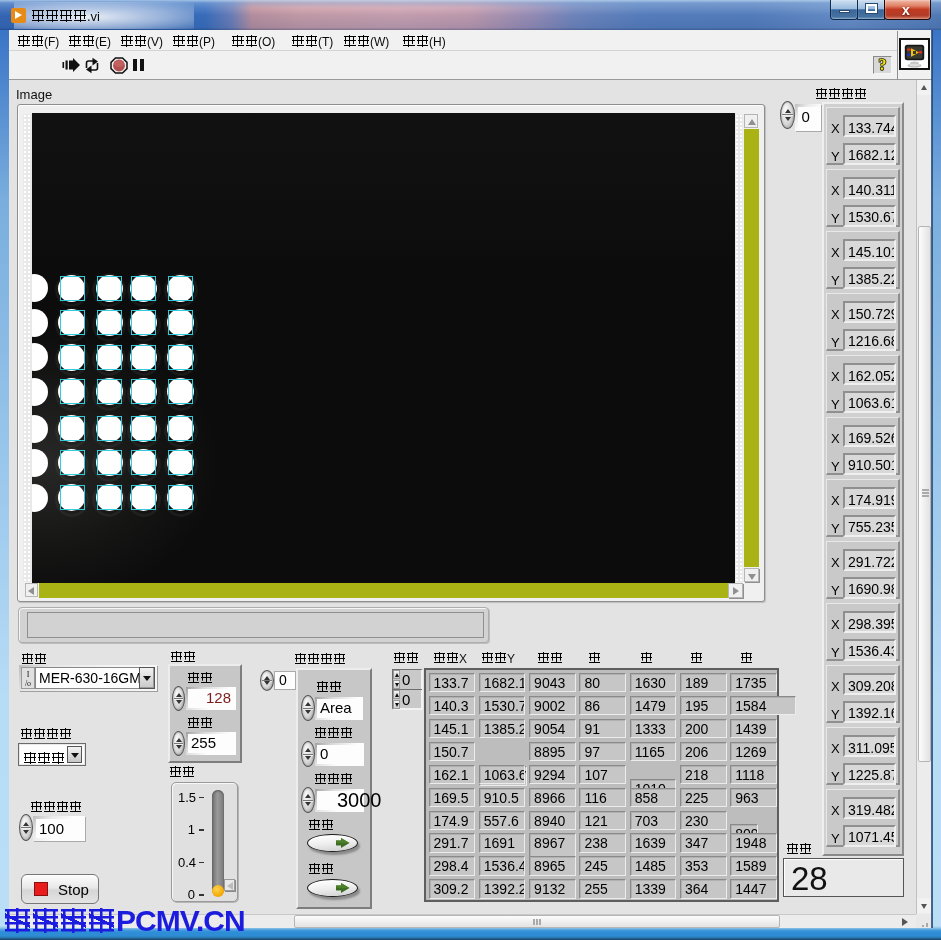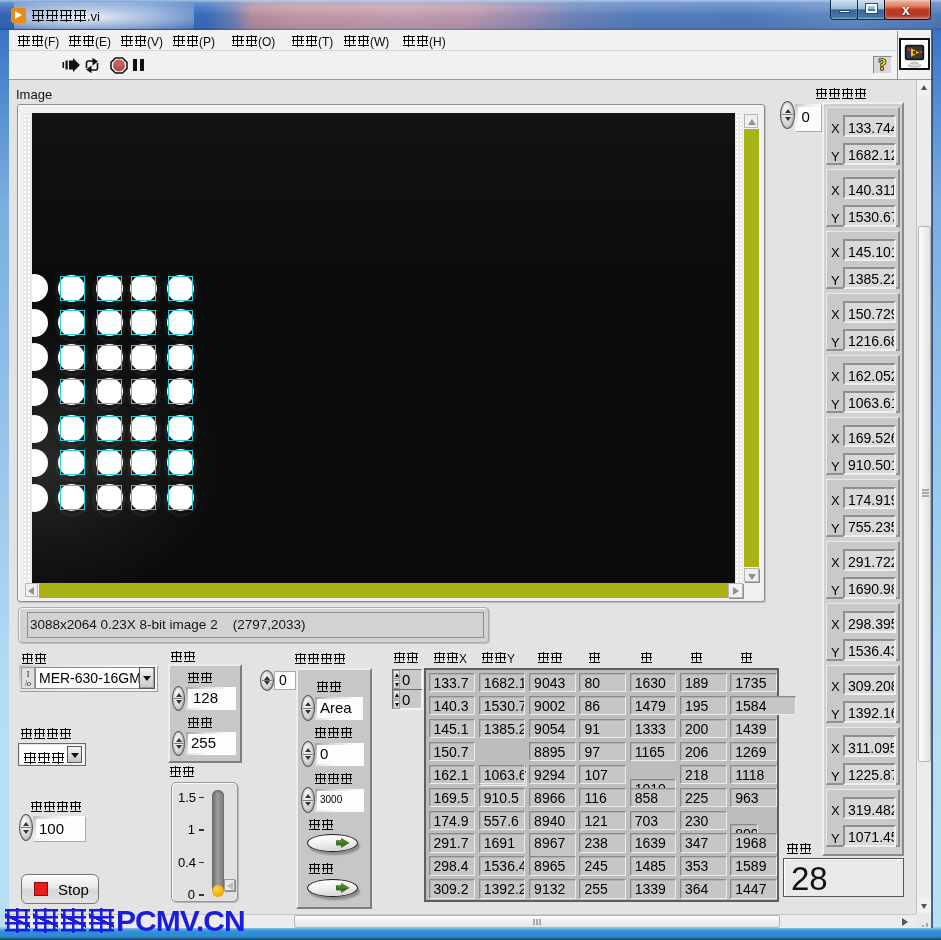--- a/index.html
+++ b/index.html
@@ -230,21 +230,20 @@
   </div>
 <div class="abs" style="left:744px;top:114px;width:14px;height:14px;background:#f0f0f0;border:1px solid #b5b5b5">
 <div class="abs" style="left:3px;top:4px;width:0;height:0;border-left:4px solid transparent;border-right:4px solid transparent;border-bottom:6px solid #909090"></div>
   </div>
 <div class="abs" style="left:743.5px;top:129px;width:15.5px;height:438px;background:#a9b414"></div>
 <div class="abs" style="left:744px;top:567.5px;width:15px;height:14px;background:#f0f0f0;border:1px solid #b5b5b5;box-shadow:1px 1px 0 #909090">
 <div class="abs" style="left:3px;top:5px;width:0;height:0;border-left:4px solid transparent;border-right:4px solid transparent;border-top:6px solid #909090"></div>
   </div>
 <div class="abs" style="left:18px;top:607px;width:471px;height:36px;background:#d2d2d2;border:1px solid #adadad;border-radius:4px;box-shadow:inset 1px 1px 0 #f6f6f6,1px 1px 0 #bdbdbd">
 <div class="abs" style="left:8px;top:4px;right:4px;bottom:4px;border:1px solid #8f8f8f"></div>
-<div class="abs" style="left:11px;top:9px;font-size:13.5px;color:#151515">3088x2064 0.23X 8-bit image 2&nbsp;&nbsp;&nbsp;&nbsp;(2797,2033)</div>
   </div>
 <div class="lbl" style="left:21px;top:652px"><i class="cj" style="width:11px;height:11px;"></i><i class="cj" style="width:11px;height:11px;"></i></div>
 <div class="abs" style="left:19px;top:665px;width:138px;height:26px;background:linear-gradient(135deg,#bdbdbd 0,#e6e6e6 18%,#f6f6f6 60%);padding:2px;box-shadow:1px 1px 0 #9f9f9f">
 <div class="abs" style="left:2px;top:2px;width:14px;height:22px;background:#e0e0e0;border:1px solid #9a9a9a;font-size:8px;color:#111;text-align:center;line-height:9px;font-family:'Liberation Serif',serif">
       <i style="font-style:normal;display:block;margin-top:2px">I</i>
       <i style="font-style:normal;display:block">/o</i>
     </div>
 <div class="abs" style="left:16px;top:2px;width:104px;height:22px;background:#fdfdfd;border:1px solid #888;border-right:none;font-size:14px;color:#000;line-height:21px;padding-left:3px;white-space:nowrap;overflow:hidden">MER-630-16GM</div>
 <div class="abs" style="left:120px;top:2px;width:16px;height:22px;background:linear-gradient(180deg,#f2f2f2,#c8c8c8);border:1px solid #555;box-shadow:inset -1px -1px 0 #9a9a9a">
 <div class="abs" style="left:3px;top:8px;width:0;height:0;border-left:4px solid transparent;border-right:4px solid transparent;border-top:5px solid #111"></div>
@@ -271,21 +270,21 @@
 <div class="abs" style="left:36px;top:6px;font-size:15px;color:#000">Stop</div>
   </div>
 <div class="lbl" style="left:170px;top:650px"><i class="cj" style="width:11px;height:11px;"></i><i class="cj" style="width:11px;height:11px;"></i></div>
 <div class="pan" style="left:168px;top:664px;width:74px;height:99px"></div>
 <div class="lbl" style="left:187px;top:671px"><i class="cj" style="width:11px;height:11px;"></i><i class="cj" style="width:11px;height:11px;"></i></div>
 <div class="sp" style="left:172px;top:686px;width:13px;height:25px">
     <i class="u"></i>
     <i class="d"></i>
   </div>
 <div class="abs" style="left:186px;top:687px;width:50px;height:23px;background:linear-gradient(135deg,#9f9f9f 0,#d9d9d9 25%,#fdfdfd 60%);padding:2px">
-<div style="width:100%;height:100%;background:#fdfdfd;font-size:15px;color:#000000;padding-left:5px;line-height:18px">128</div>
+<div style="width:100%;height:100%;background:#fdfdfd;font-size:15px;color:#7f1d1d;padding-left:18px;line-height:18px">128</div>
   </div>
 <div class="lbl" style="left:187px;top:716px"><i class="cj" style="width:11px;height:11px;"></i><i class="cj" style="width:11px;height:11px;"></i></div>
 <div class="sp" style="left:172px;top:731px;width:13px;height:25px">
     <i class="u"></i>
     <i class="d"></i>
   </div>
 <div class="abs" style="left:186px;top:732px;width:50px;height:23px;background:linear-gradient(135deg,#9f9f9f 0,#d9d9d9 25%,#fdfdfd 60%);padding:2px">
 <div style="width:100%;height:100%;background:#fdfdfd;font-size:15px;color:#000;padding-left:3px;line-height:18px">255</div>
   </div>
 <div class="lbl" style="left:169px;top:765px"><i class="cj" style="width:11px;height:11px;"></i><i class="cj" style="width:11px;height:11px;"></i></div>
@@ -325,21 +324,21 @@
   </div>
 <div class="abs" style="left:315px;top:743px;width:49px;height:23px;background:linear-gradient(135deg,#9f9f9f 0,#d9d9d9 25%,#fdfdfd 60%);padding:2px">
 <div style="width:100%;height:100%;background:#fdfdfd;font-size:15px;color:#000;padding-left:3px;line-height:18px">0</div>
   </div>
 <div class="lbl" style="left:314px;top:772px"><i class="cj" style="width:11px;height:11px;"></i><i class="cj" style="width:11px;height:11px;"></i><i class="cj" style="width:11px;height:11px;"></i></div>
 <div class="sp" style="left:301px;top:787px;width:14px;height:26px">
     <i class="u"></i>
     <i class="d"></i>
   </div>
 <div class="abs" style="left:315px;top:789px;width:49px;height:23px;background:linear-gradient(135deg,#9f9f9f 0,#d9d9d9 25%,#fdfdfd 60%);padding:2px">
-<div style="width:100%;height:100%;background:#fdfdfd;font-size:10px;color:#000;padding-left:3px;line-height:18px">3000</div>
+<div style="width:100%;height:100%;background:#fdfdfd;font-size:20px;color:#000;padding-left:20px;line-height:18px">3000</div>
   </div>
 <div class="lbl" style="left:308px;top:818px"><i class="cj" style="width:11px;height:11px;"></i><i class="cj" style="width:11px;height:11px;"></i></div>
 <div class="abs" style="left:307px;top:834px;width:51px;height:18px;border-radius:50%/50%;
 background:linear-gradient(175deg,#fdfdfd 15%,#ececec 55%,#cfcfcf 100%);border:1.5px solid #1a1a1a;
 box-shadow:2px 3px 2px rgba(90,90,90,.55),inset 0 1px 1px #fff">
 <svg class="abs" style="left:28px;top:3px" width="17" height="10" viewBox="0 0 17 10">
 <path d="M0 2.6 L5 2.6 L5 0 L13.5 5 L5 10 L5 7.4 L0 7.4 Z" fill="#3e6e23"></path>
 <path d="M0 2.6 L5 2.6 L5 0 L13.5 5 L1 5 Z" fill="#4b8029"></path>
 </svg>
   </div>
@@ -426,21 +425,21 @@
 <div class="tc" style="left:579.4px;top:810.5px;width:46.5px;height:19.5px">121</div>
 <div class="tc" style="left:629.7px;top:810.5px;width:46.5px;height:19.5px">703</div>
 <div class="tc" style="left:680.0px;top:810.5px;width:46.5px;height:19.5px">230</div>
 <div class="tc" style="left:730.3px;top:824px;width:28px;height:19.5px">809</div>
 <div class="tc" style="left:428.5px;top:833.4px;width:46.5px;height:19.5px">291.7</div>
 <div class="tc" style="left:478.8px;top:833.4px;width:46.5px;height:19.5px">1691</div>
 <div class="tc" style="left:529.1px;top:833.4px;width:46.5px;height:29px">8967</div>
 <div class="tc" style="left:579.4px;top:833.4px;width:46.5px;height:19.5px">238</div>
 <div class="tc" style="left:629.7px;top:833.4px;width:46.5px;height:19.5px">1639</div>
 <div class="tc" style="left:680.0px;top:833.4px;width:46.5px;height:19.5px">347</div>
-<div class="tc" style="left:730.3px;top:833.4px;width:46.5px;height:19.5px">1968</div>
+<div class="tc" style="left:730.3px;top:833.4px;width:46.5px;height:19.5px">1948</div>
 <div class="tc" style="left:428.5px;top:856.4px;width:46.5px;height:19.5px">298.4</div>
 <div class="tc" style="left:478.8px;top:856.4px;width:46.5px;height:19.5px">1536.4</div>
 <div class="tc" style="left:529.1px;top:856.4px;width:46.5px;height:19.5px">8965</div>
 <div class="tc" style="left:579.4px;top:856.4px;width:46.5px;height:19.5px">245</div>
 <div class="tc" style="left:629.7px;top:856.4px;width:46.5px;height:19.5px">1485</div>
 <div class="tc" style="left:680.0px;top:856.4px;width:46.5px;height:19.5px">353</div>
 <div class="tc" style="left:730.3px;top:856.4px;width:46.5px;height:19.5px">1589</div>
 <div class="tc" style="left:428.5px;top:879.3px;width:46.5px;height:19.5px">309.2</div>
 <div class="tc" style="left:478.8px;top:879.3px;width:46.5px;height:19.5px">1392.2</div>
 <div class="tc" style="left:529.1px;top:879.3px;width:46.5px;height:19.5px">9132</div>

